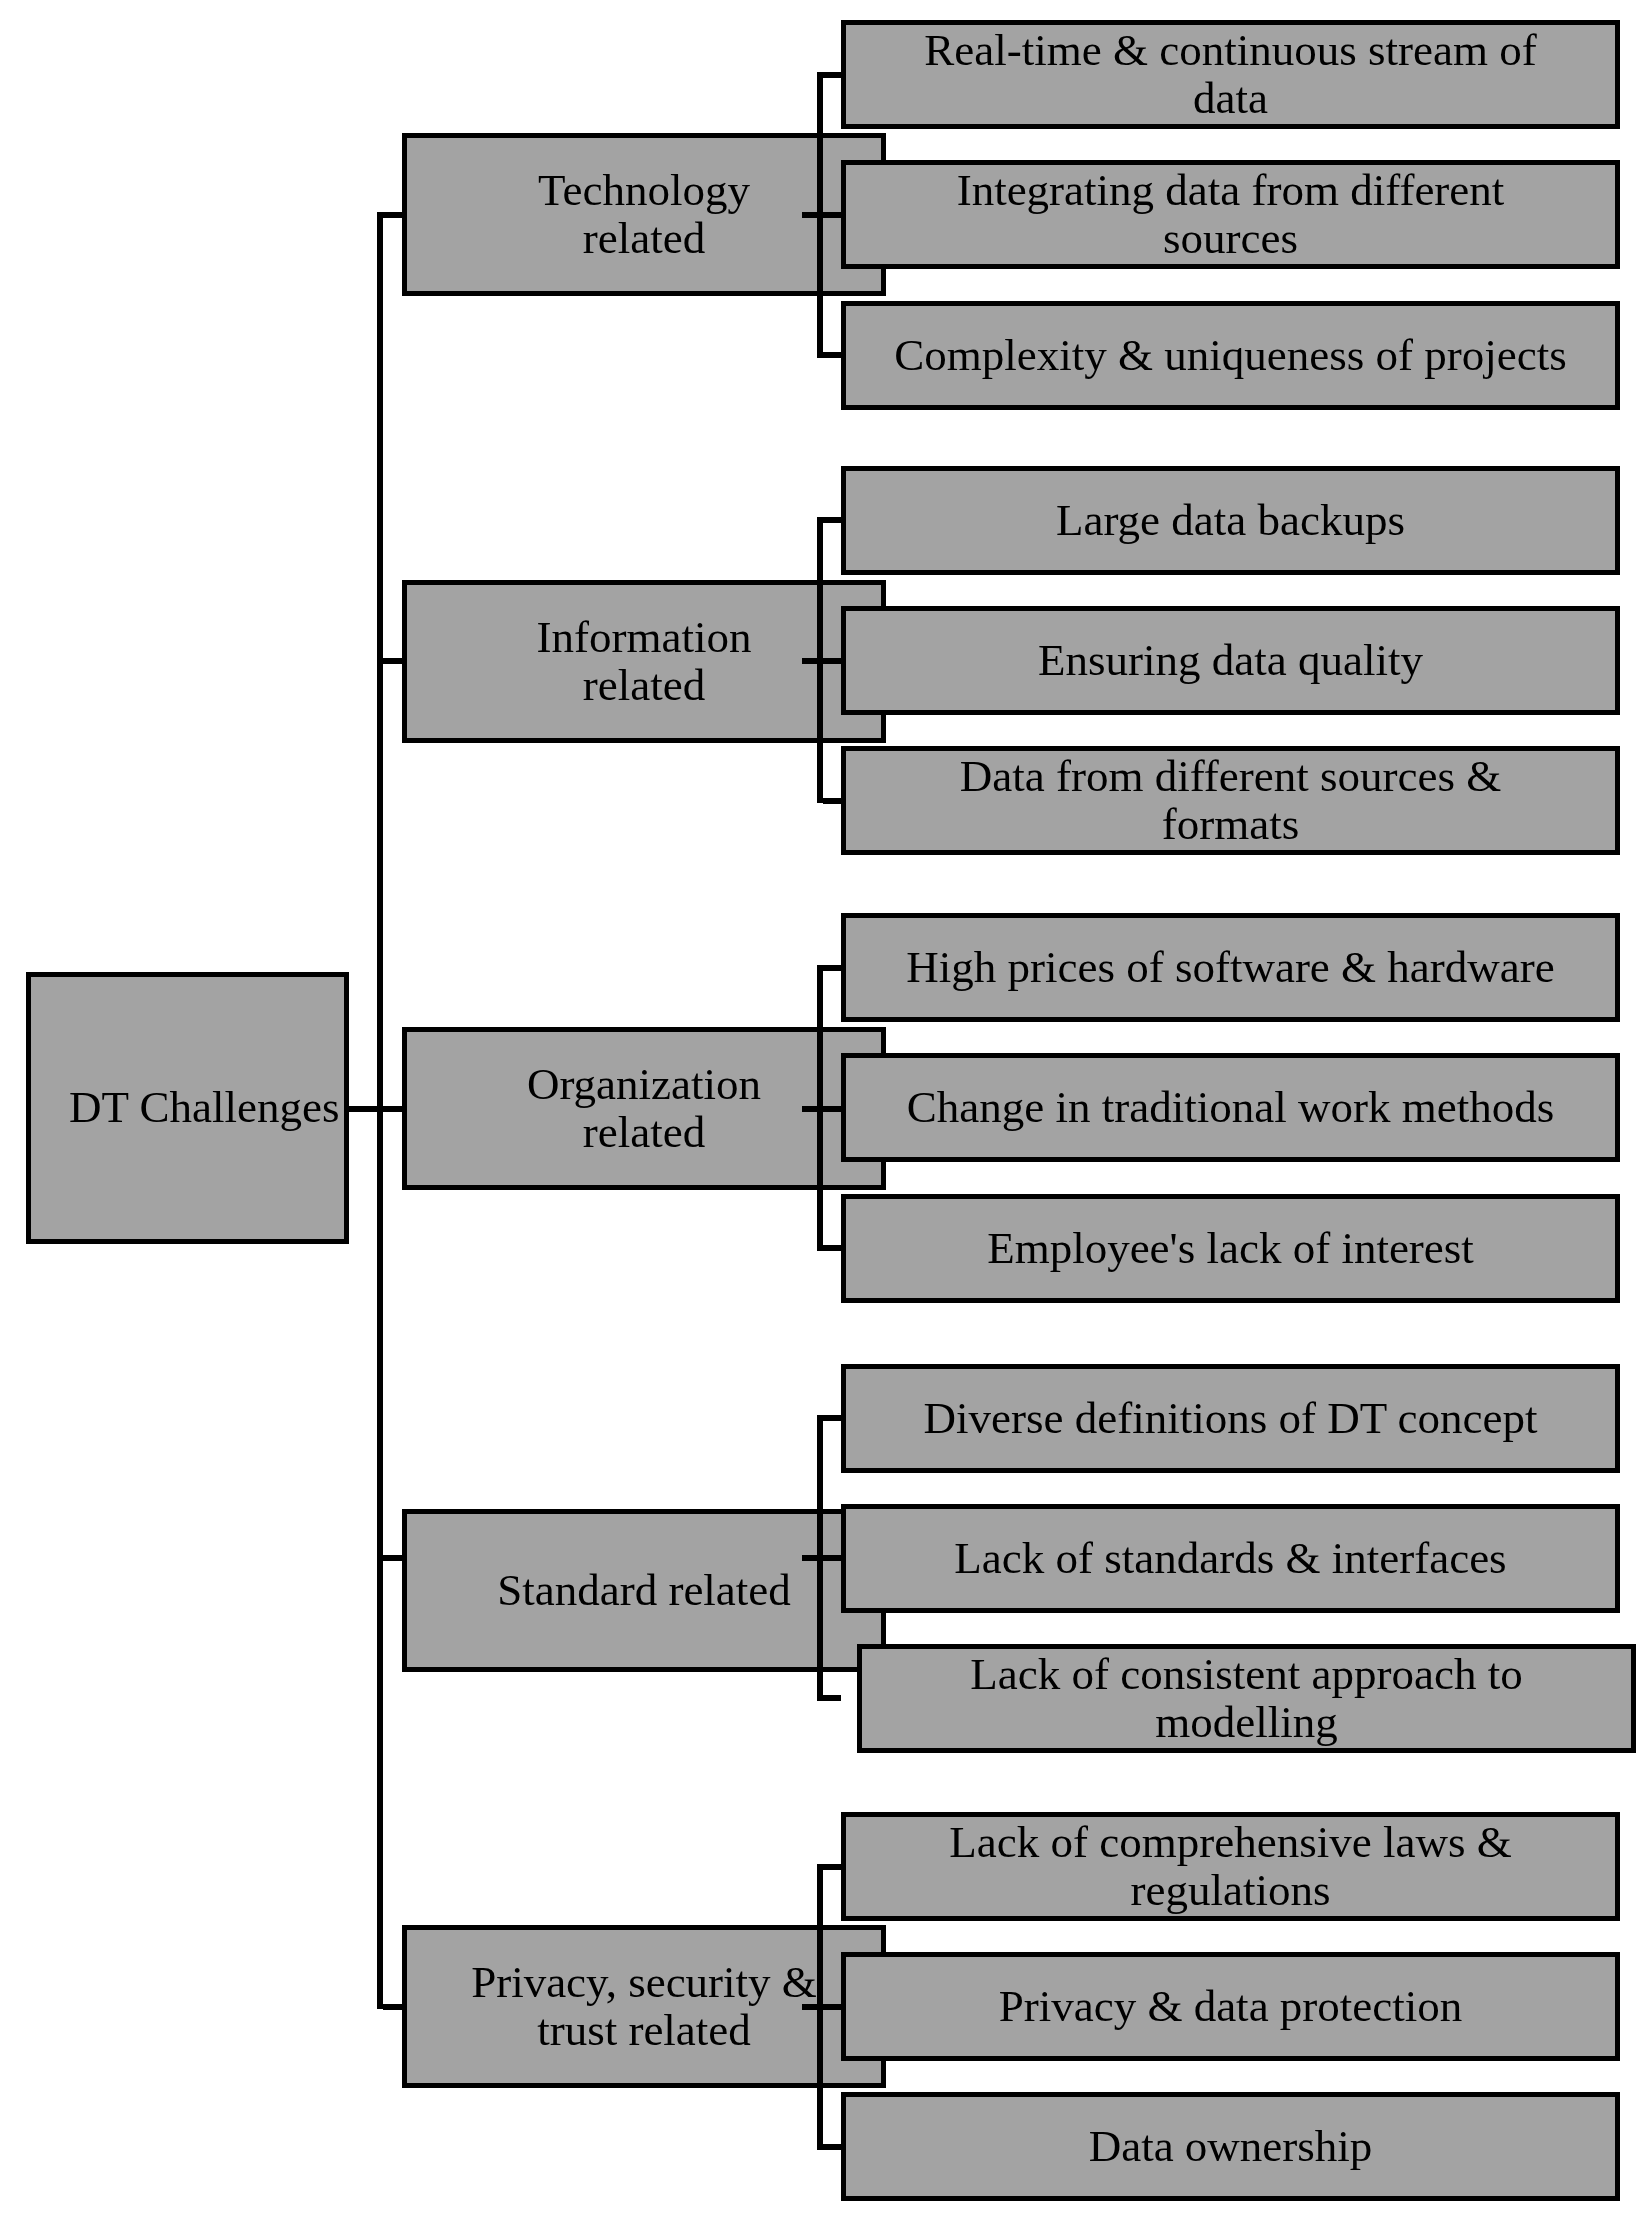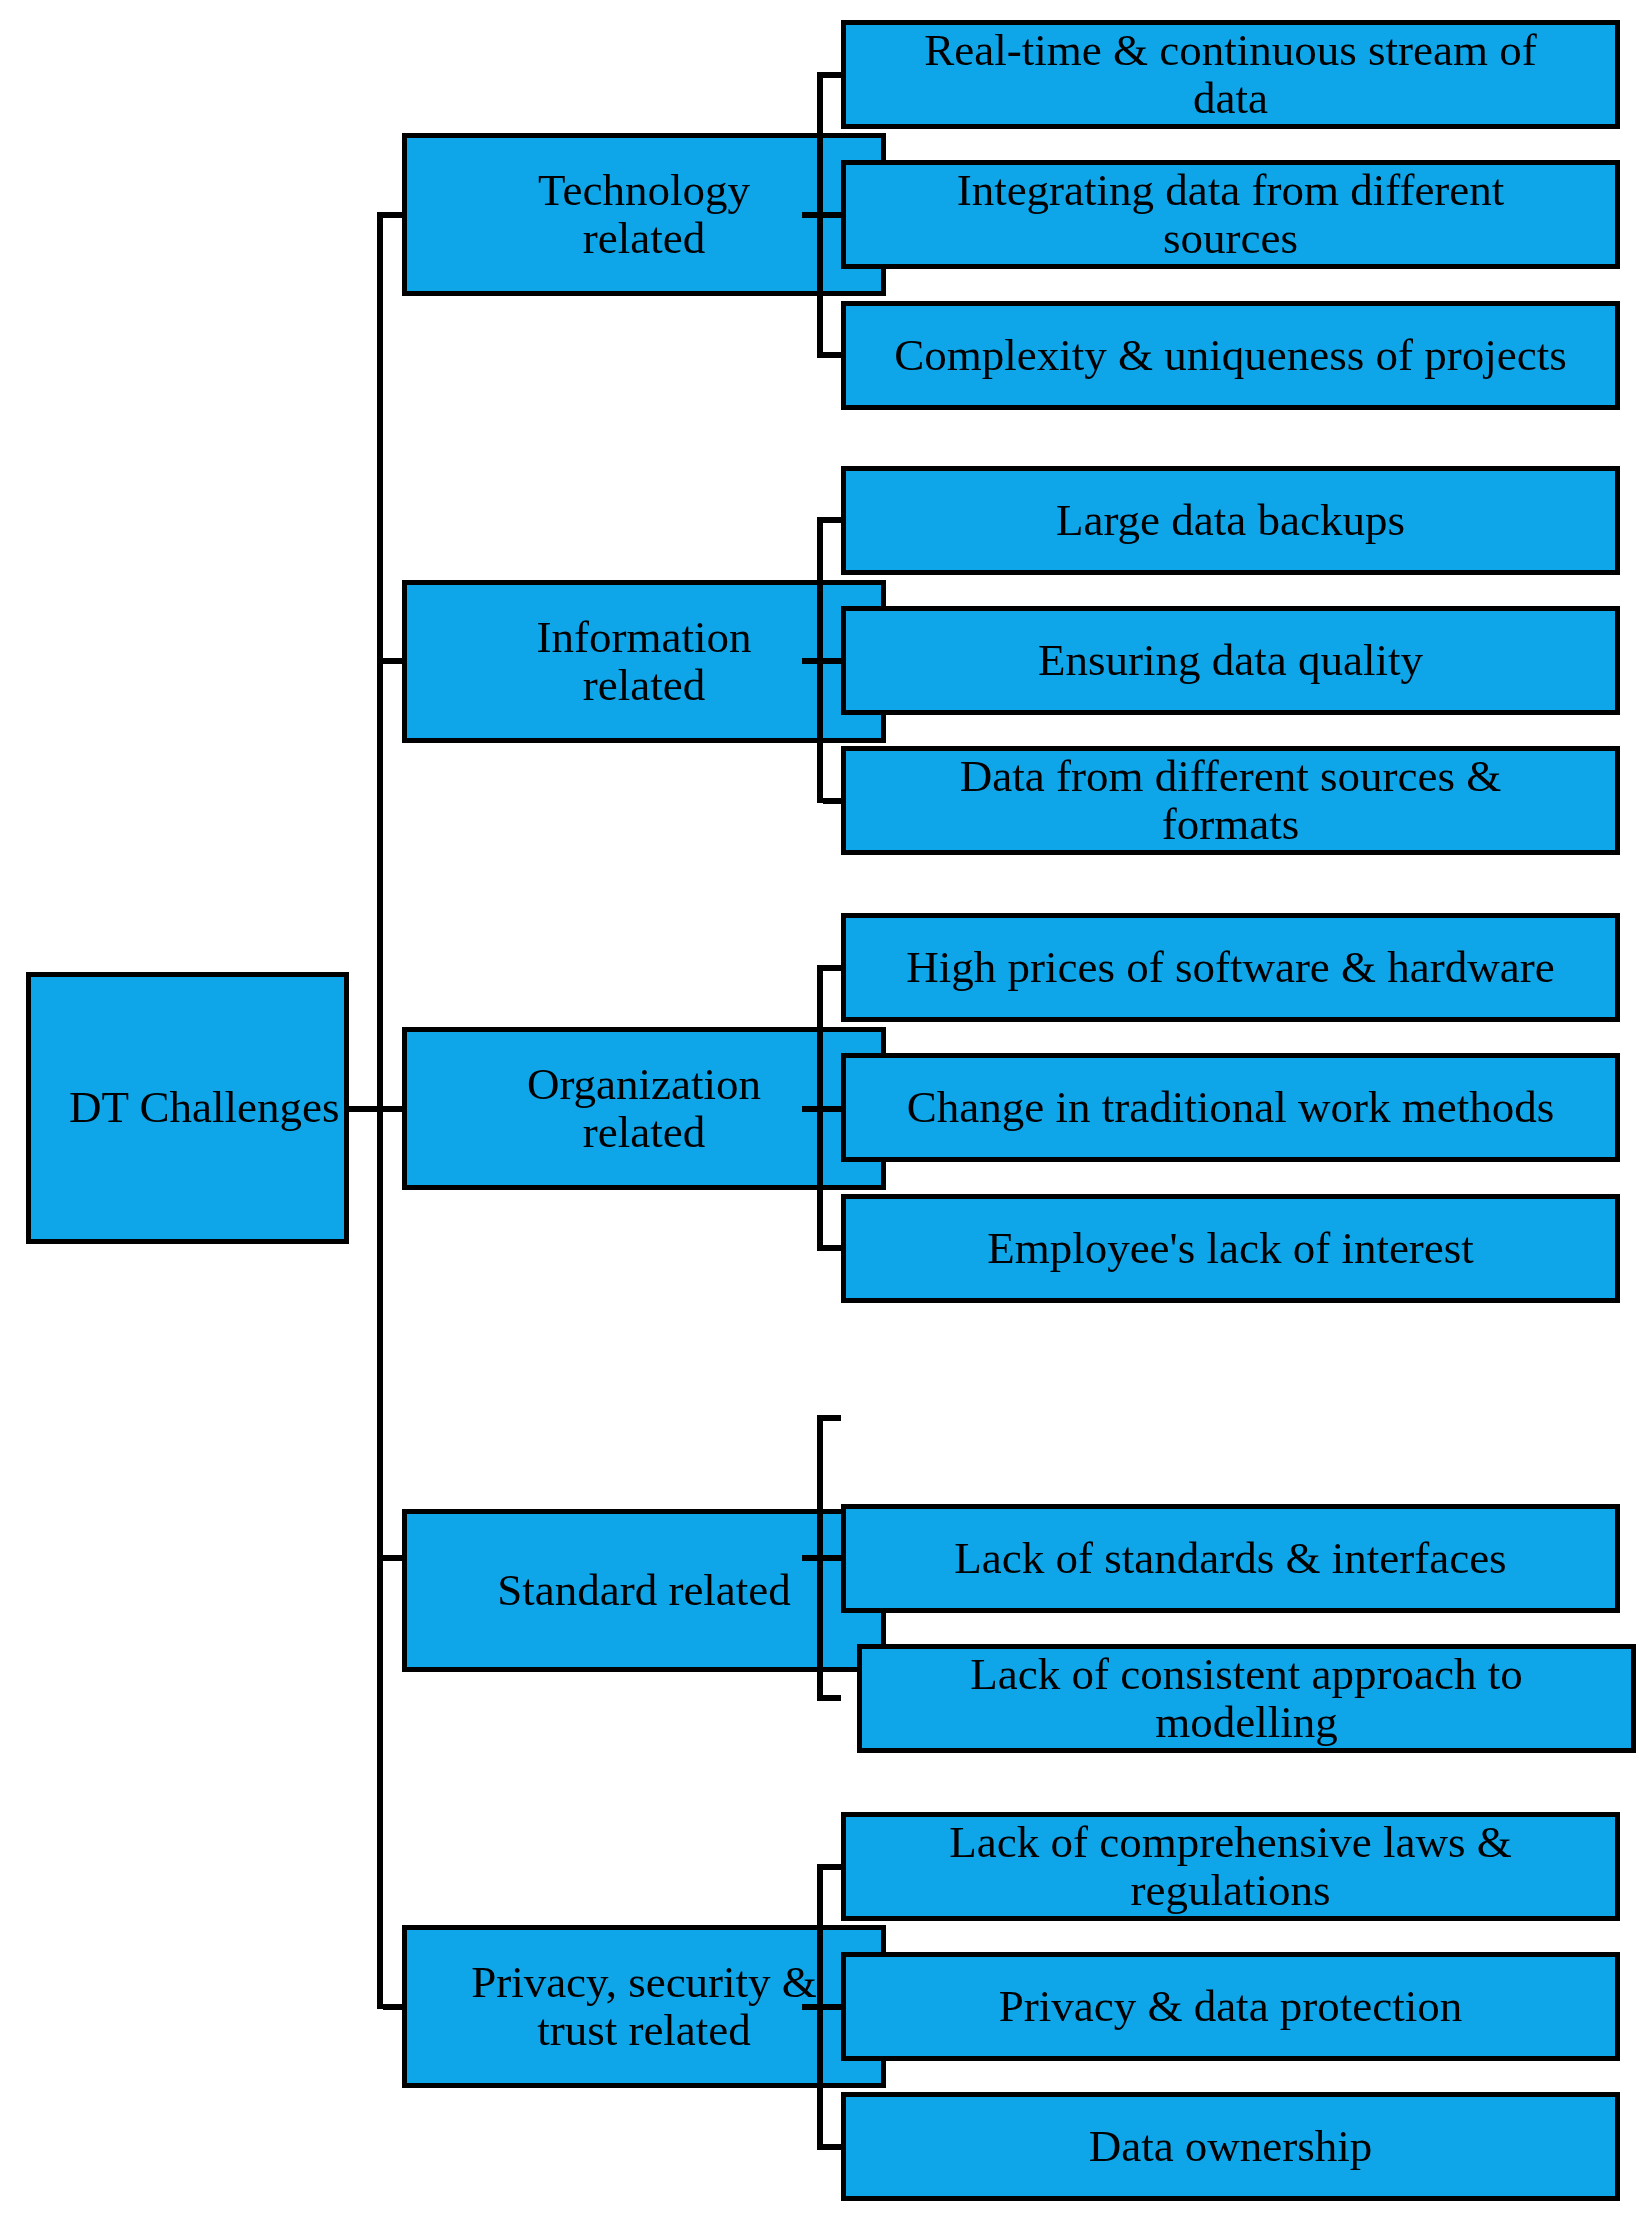--- a/index.html
+++ b/index.html
@@ -12,21 +12,21 @@
     width: 1646px;
     height: 2239px;
     background: #ffffff;
     font-family: "Liberation Serif", "DejaVu Serif", serif;
     color: #000000;
     overflow: hidden;
   }
   .node {
     position: absolute;
     box-sizing: border-box;
-    background: #0ea5e9;
+    background: #a3a3a3;
     border: 5.6px solid #000000;
     display: flex;
     align-items: center;
     justify-content: center;
     text-align: center;
     white-space: pre-line;
     font-size: 45px;
     line-height: 1.05;
     padding: 0 3.4px;
   }
@@ -103,20 +103,21 @@
   <div class="node leaf" style="top:913px;">High prices of software &amp; hardware</div>
   <div class="node leaf" style="top:1053px;">Change in traditional work methods</div>
   <div class="node leaf" style="top:1194px;">Employee's lack of interest</div>
 
   <div class="line hline catstub" style="top:1555px;"></div>
   <div class="node cat" style="top:1477px;margin-top:32px;">Standard related</div>
   <div class="line hline midstub" style="top:1555px;"></div>
   <div class="line vline bracket" style="top:1415px;"></div>
   <div class="line hline leafstub" style="top:1415px;"></div>
   <div class="line hline leafstub" style="top:1695px;"></div>
+  <div class="node leaf" style="top:1364px;">Diverse definitions of DT concept</div>
   <div class="node leaf" style="top:1504px;">Lack of standards &amp; interfaces</div>
   <div class="node leaf" style="top:1644px;margin-left:16px;">Lack of consistent approach to
 modelling</div>
 
   <div class="line hline catstub" style="top:2004px;"></div>
   <div class="node cat" style="top:1925px;">Privacy, security &amp;
 trust related</div>
   <div class="line hline midstub" style="top:2004px;"></div>
   <div class="line vline bracket" style="top:1864px;"></div>
   <div class="line hline leafstub" style="top:1864px;"></div>

